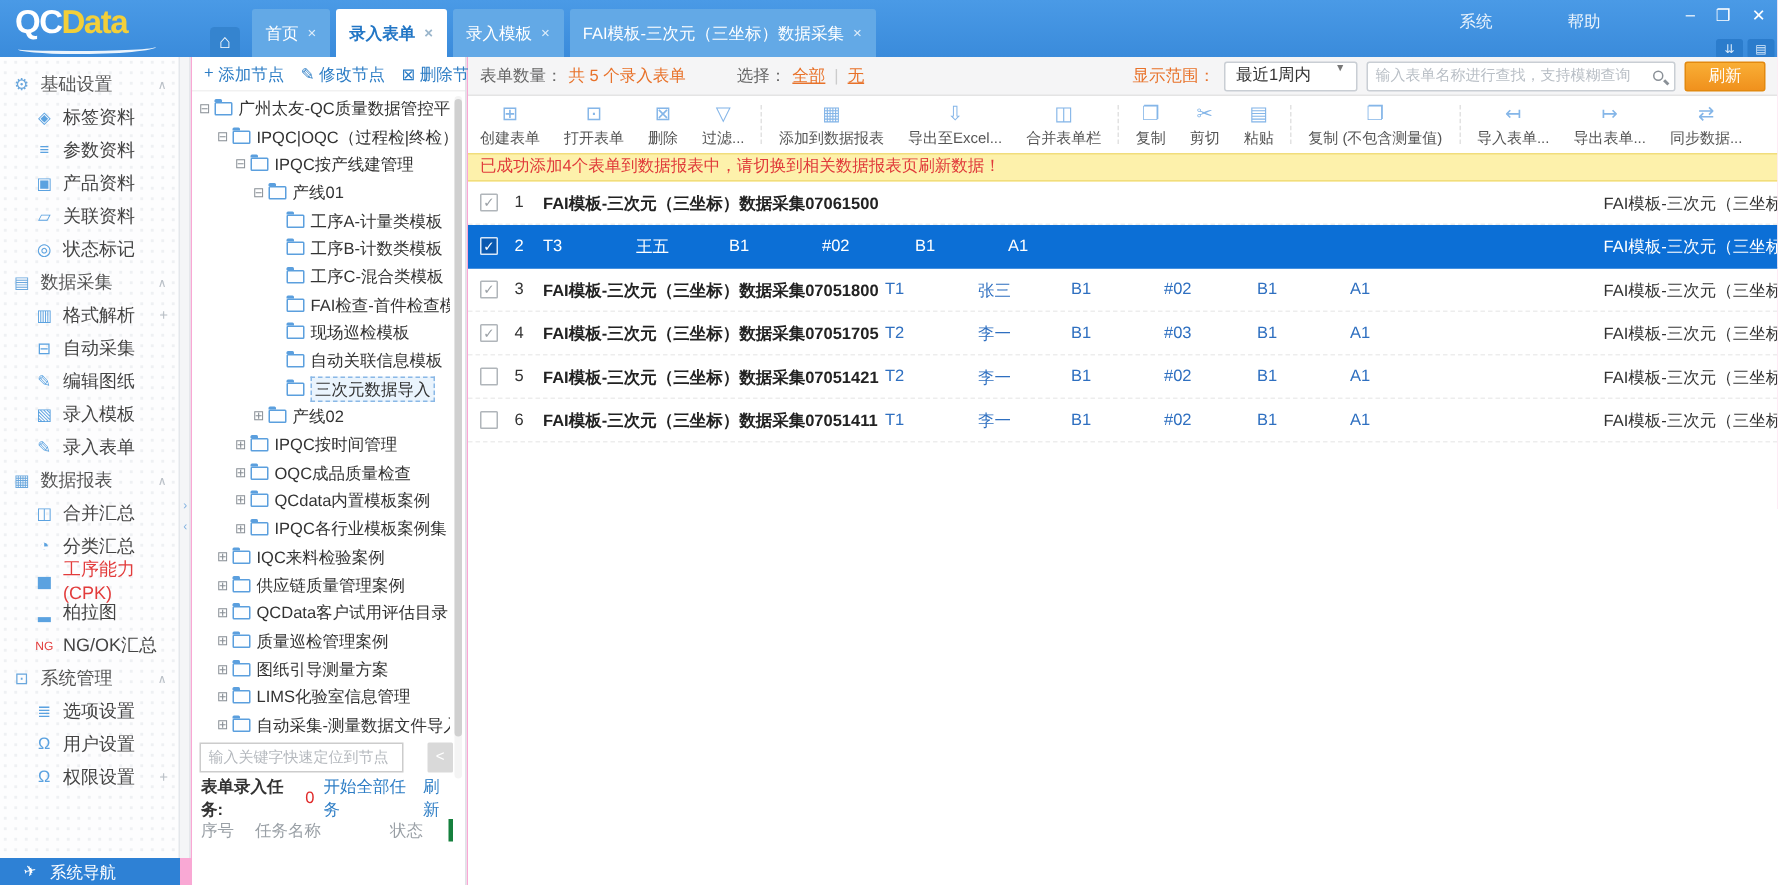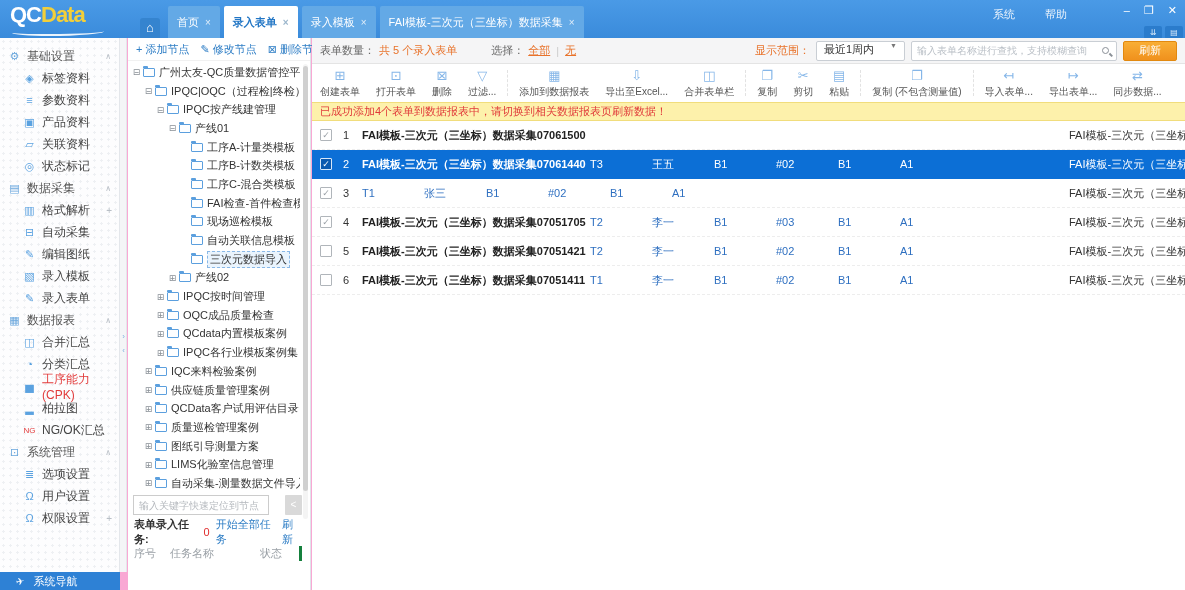--- a/index.html
+++ b/index.html
@@ -9,21 +9,21 @@
 
   
   .topbar { position:absolute; left:0; top:0; width:1185px; height:38px;
             background:linear-gradient(#4a9ae6,#3a8bdb); }
   .logo { position:absolute; left:10px; top:2px; font-size:22px; font-weight:bold; letter-spacing:-1px; }
   .logo .lg1 { color:#ffffff; }
   .logo .lg2 { color:#f2cf3a; }
   .logo-swoosh { position:absolute; left:2px; top:26px; width:92px; height:8px;
                  border-bottom:2px solid rgba(255,255,255,.9); border-radius:0 0 60% 40%; }
   .topmenu { position:absolute; right:118px; top:7px; display:flex; gap:30px; color:#eaf3fc; font-size:11px; }
-  .topmenu span { cursor:default; }
+  .topmenu span { cursor:default;margin-left:20px; }
   .winctl { position:absolute; right:8px; top:4px; display:flex; gap:14px; color:#fff; font-size:11px; }
   .quickbar { position:absolute; right:2px; top:26px; display:flex; gap:3px; }
   .qbtn { width:18px; height:13px; background:#2b7ccc; border-radius:2px; color:#dcecfb;
           font-size:8px; line-height:13px; text-align:center; overflow:hidden; }
 
   .tabstrip { position:absolute; left:140px; bottom:0; display:flex; align-items:flex-end; gap:4px; }
   .home-btn { width:20px; height:20px; background:#3584cf; border-radius:3px 3px 0 0; color:#fff;
               font-size:13px; text-align:center; line-height:19px; margin-right:4px; }
   .tab { height:21px; padding:16px 9px; display:flex; align-items:center; gap:6px;
          background:#63a9e6; color:#fff; font-size:11px; border-radius:2px 2px 0 0; white-space:nowrap; }
@@ -534,32 +534,32 @@
           <span class="tcol"></span>
           <span class="tcol"></span>
           <span class="tcol"></span>
           <span class="tcol"></span>
           <span class="tcol"></span>
           <span class="ttpl">FAI模板-三次元（三坐标）数</span>
         </div>
         <div class="trow sel">
           <span class="cb">✓</span>
           <span class="tnum">2</span>
-          <span class="tname">FAI模板-三次元（三坐标）数据采集07061440</span>
           <span class="tcol">T3</span>
           <span class="tcol">王五</span>
           <span class="tcol">B1</span>
           <span class="tcol">#02</span>
           <span class="tcol">B1</span>
           <span class="tcol">A1</span>
           <span class="ttpl">FAI模板-三次元（三坐标）数</span>
         </div>
         <div class="trow">
           <span class="cb">✓</span>
           <span class="tnum">3</span>
+          <span class="tname">FAI模板-三次元（三坐标）数据采集07051800</span>
           <span class="tcol">T1</span>
           <span class="tcol">张三</span>
           <span class="tcol">B1</span>
           <span class="tcol">#02</span>
           <span class="tcol">B1</span>
           <span class="tcol">A1</span>
           <span class="ttpl">FAI模板-三次元（三坐标）数</span>
         </div>
         <div class="trow">
           <span class="cb">✓</span>

